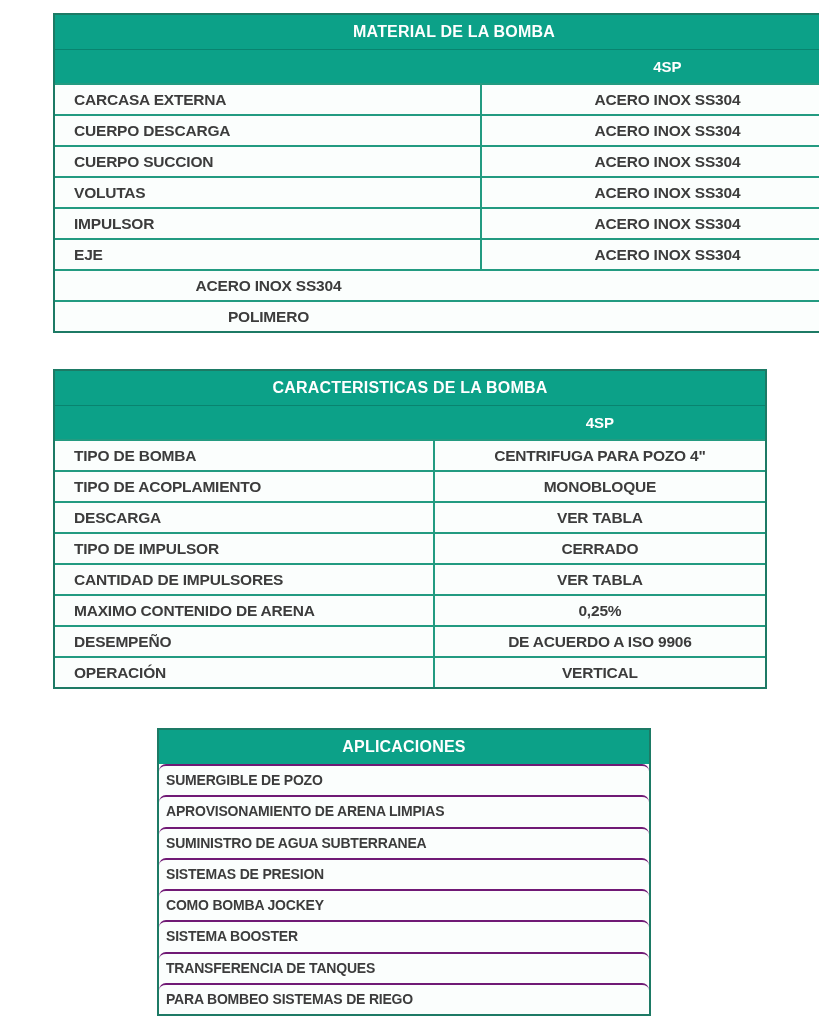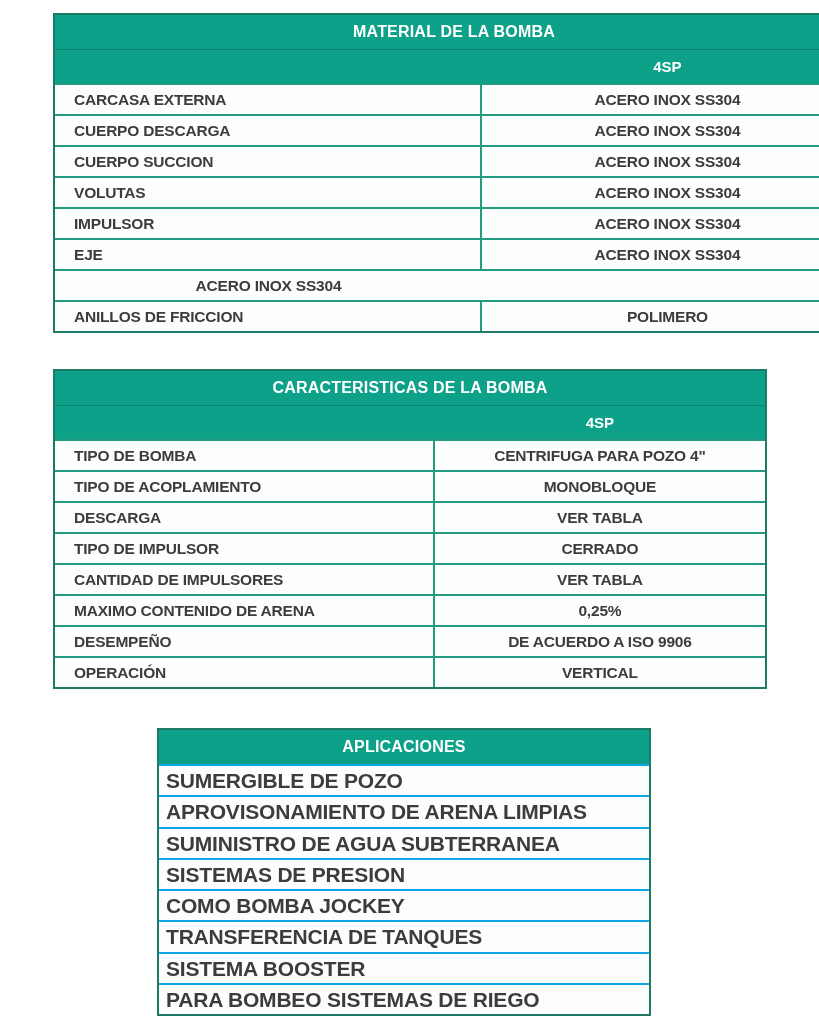--- a/index.html
+++ b/index.html
@@ -69,31 +69,32 @@
     white-space: nowrap;
     overflow: hidden;
     margin-left: 12px;
   }
   .data-row .cell-value {
     text-align: center;
     white-space: nowrap;
     overflow: hidden;
   }
   .app-row {
-    border-top: 2px solid #0ea5e9;
+    border-top: 2px solid #701a75;
     background: #fbfefd;
     height: 29.3px;
     line-height: 29.3px;
     color: #3c3c3c;
     font-weight: 700;
-    font-size: 21px;
+    font-size: 14px;
     letter-spacing: -0.2px;
     padding-left: 7px;
     white-space: nowrap;
     overflow: hidden;
+    border-radius: 7px;
   }
 </style>
 </head>
 <body>
 
 <div class="page">
 
   <div class="spec-table t-material">
     <div class="title-row">MATERIAL DE LA BOMBA</div>
     <div class="sub-row">
@@ -121,21 +122,20 @@
       <div class="cell-value">ACERO INOX SS304</div>
     </div>
     <div class="data-row">
       <div class="cell-label">EJE</div>
       <div class="cell-value">ACERO INOX SS304</div>
     </div>
     <div class="data-row">
       <div class="cell-value">ACERO INOX SS304</div>
     </div>
     <div class="data-row">
-      <div class="cell-label">ANILLOS DE FRICCION</div>
       <div class="cell-value">POLIMERO</div>
     </div>
   </div>
 
   <div class="spec-table t-caract">
     <div class="title-row">CARACTERISTICAS DE LA BOMBA</div>
     <div class="sub-row">
       <div class="sub-left"></div>
       <div class="sub-right">4SP</div>
     </div>
@@ -173,18 +173,18 @@
     </div>
   </div>
 
   <div class="spec-table t-aplicaciones">
     <div class="title-row">APLICACIONES</div>
     <div class="app-row">SUMERGIBLE DE POZO</div>
     <div class="app-row">APROVISONAMIENTO DE ARENA LIMPIAS</div>
     <div class="app-row">SUMINISTRO DE AGUA SUBTERRANEA</div>
     <div class="app-row">SISTEMAS DE PRESION</div>
     <div class="app-row">COMO BOMBA JOCKEY</div>
+    <div class="app-row">SISTEMA BOOSTER</div>
     <div class="app-row">TRANSFERENCIA DE TANQUES</div>
-    <div class="app-row">SISTEMA BOOSTER</div>
     <div class="app-row">PARA BOMBEO SISTEMAS DE RIEGO</div>
   </div>
 
 </div>
 
 </body></html>

